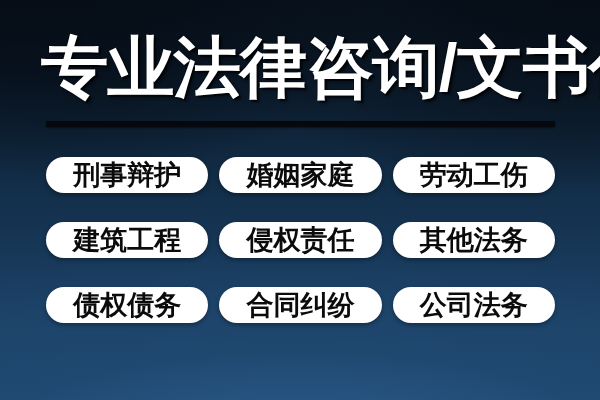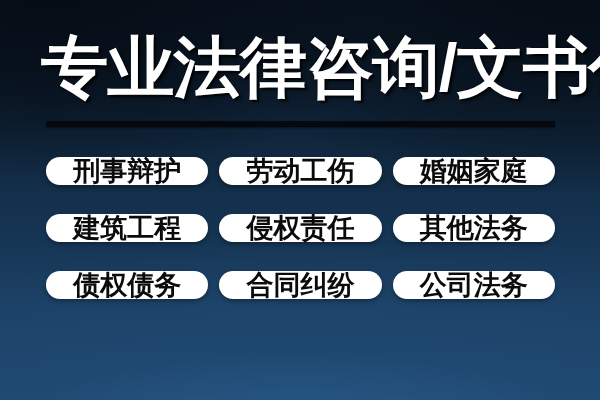--- a/index.html
+++ b/index.html
@@ -61,21 +61,21 @@
     display: flex;
     flex-direction: column;
     gap: 29px;
   }
   .tag-row {
     display: flex;
     gap: 11px;
   }
   .tag {
     flex: 1 1 0;
-    height: 28px;
+    height: 36px;
     background: #ffffff;
     border-radius: 21px;
     display: flex;
     align-items: center;
     justify-content: center;
     color: #0b0b0b;
     font-size: 27px;
     font-weight: 700;
     letter-spacing: 0px;
     white-space: nowrap;
@@ -89,22 +89,22 @@
 
   <div class="title-block">
     <h1 class="title">专业法律咨询/文书代写</h1>
     <div class="title-rule"></div>
   </div>
 
   <div class="tag-grid">
 
     <div class="tag-row">
       <div class="tag">刑事辩护</div>
+      <div class="tag">婚姻家庭</div>
       <div class="tag">劳动工伤</div>
-      <div class="tag">婚姻家庭</div>
     </div>
 
     <div class="tag-row">
       <div class="tag">建筑工程</div>
       <div class="tag">侵权责任</div>
       <div class="tag">其他法务</div>
     </div>
 
     <div class="tag-row">
       <div class="tag">债权债务</div>

